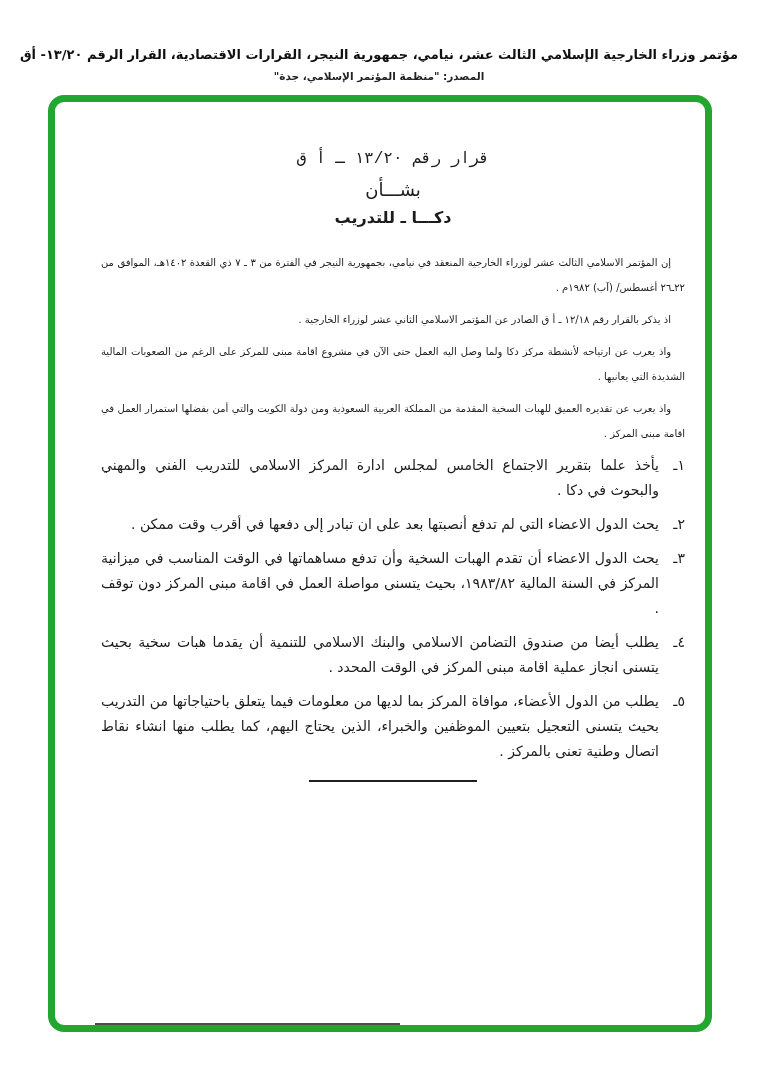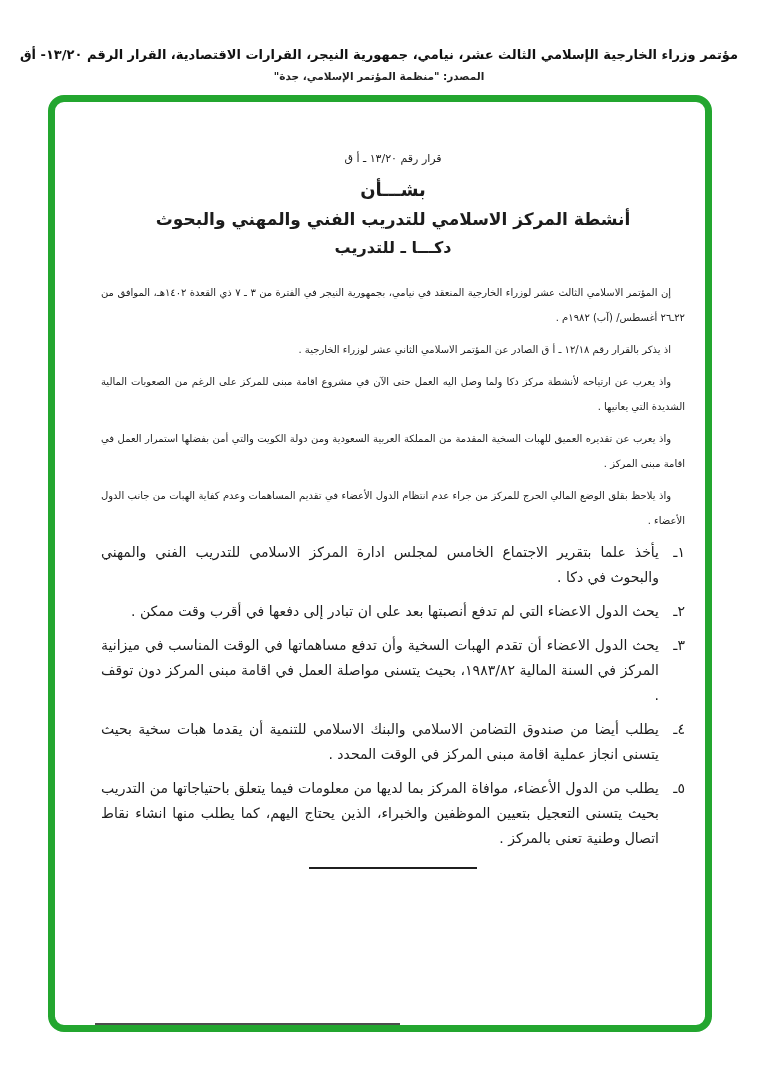--- a/index.html
+++ b/index.html
@@ -32,22 +32,22 @@
     border:7px solid #23a62f;
     border-radius:16px;
     background:#ffffff;
   }
   .doc{
     position:absolute;
     top:0;right:0;left:0;
     padding:46px 20px 0 46px;
   }
   .title{ text-align:center; margin-bottom:20px;}
-  .t1{ font-size:11px; line-height:22px; margin-bottom:8px;}
-  .t2{ font-size:18px; font-weight:700; line-height:24px; margin-bottom:4px;}
+  .t1{ font-size:16px; line-height:22px; margin-bottom:8px;font-family:Liberation Mono, monospace;}
+  .t2{ font-size:18px; font-weight:400; line-height:24px; margin-bottom:4px;}
   .t3{ font-size:17px; font-weight:700; line-height:26px; margin-bottom:4px;}
   .t4{ font-size:16px; font-weight:700; line-height:24px;}
   .preamble .para{
     margin:0 0 7px 0;
     font-size:10px;
     line-height:25px;
     text-align:justify;
     text-indent:14px;
   }
   .items{ margin-top:4px; }
@@ -87,36 +87,34 @@
   <div class="hdr1">مؤتمر وزراء الخارجية الإسلامي الثالث عشر، نيامي، جمهورية النيجر، القرارات الاقتصادية، القرار الرقم ١٣/٢٠- أق</div>
   <div class="hdr2">المصدر:  "منظمة المؤتمر الإسلامي، جدة"</div>
 </div>
 
 <div class="frame">
   <div class="doc">
 
     <div class="title">
       <div class="t1">قرار رقم ١٣/٢٠ ـ أ ق</div>
       <div class="t2">بشـــأن</div>
-      <div class="t3">أنشطة المركز الاسلامي للتدريب الفني والمهني والبحوث</div>
       <div class="t4">دكـــا ـ  للتدريب</div>
     </div>
 
     <div class="preamble">
 
         <p class="para">إن المؤتمر الاسلامي الثالث عشر لوزراء الخارجية المنعقد في نيامي، بجمهورية النيجر في الفترة من ٣ ـ ٧ ذي القعدة ١٤٠٢هـ، الموافق من ٢٢ـ٢٦ أغسطس/ (آب) ١٩٨٢م .</p>
 
         <p class="para">اذ يذكر بالقرار رقم ١٢/١٨ ـ أ ق الصادر عن المؤتمر الاسلامي الثاني عشر لوزراء الخارجية .</p>
 
         <p class="para">واذ يعرب عن ارتياحه لأنشطة مركز دكا ولما وصل اليه العمل حتى الآن في مشروع اقامة مبنى للمركز على الرغم من الصعوبات المالية الشديدة التي يعانيها .</p>
 
 
         <p class="para">واذ يعرب عن تقديره العميق للهبات السخية المقدمة من المملكة العربية السعودية ومن دولة الكويت والتي أمن بفضلها استمرار العمل في اقامة مبنى المركز .</p>
 
-        <p class="para">واذ يلاحظ بقلق الوضع المالي الحرج للمركز من جراء عدم انتظام الدول الأعضاء في تقديم المساهمات وعدم كفاية الهبات من جانب الدول الأعضاء .</p>
 
       </div>
 
     <div class="items">
 
         <div class="item">
           <span class="num">١ـ</span>
           <span class="txt">يأخذ علما بتقرير الاجتماع الخامس لمجلس ادارة المركز الاسلامي للتدريب الفني والمهني والبحوث في دكا .</span>
         </div>
 

